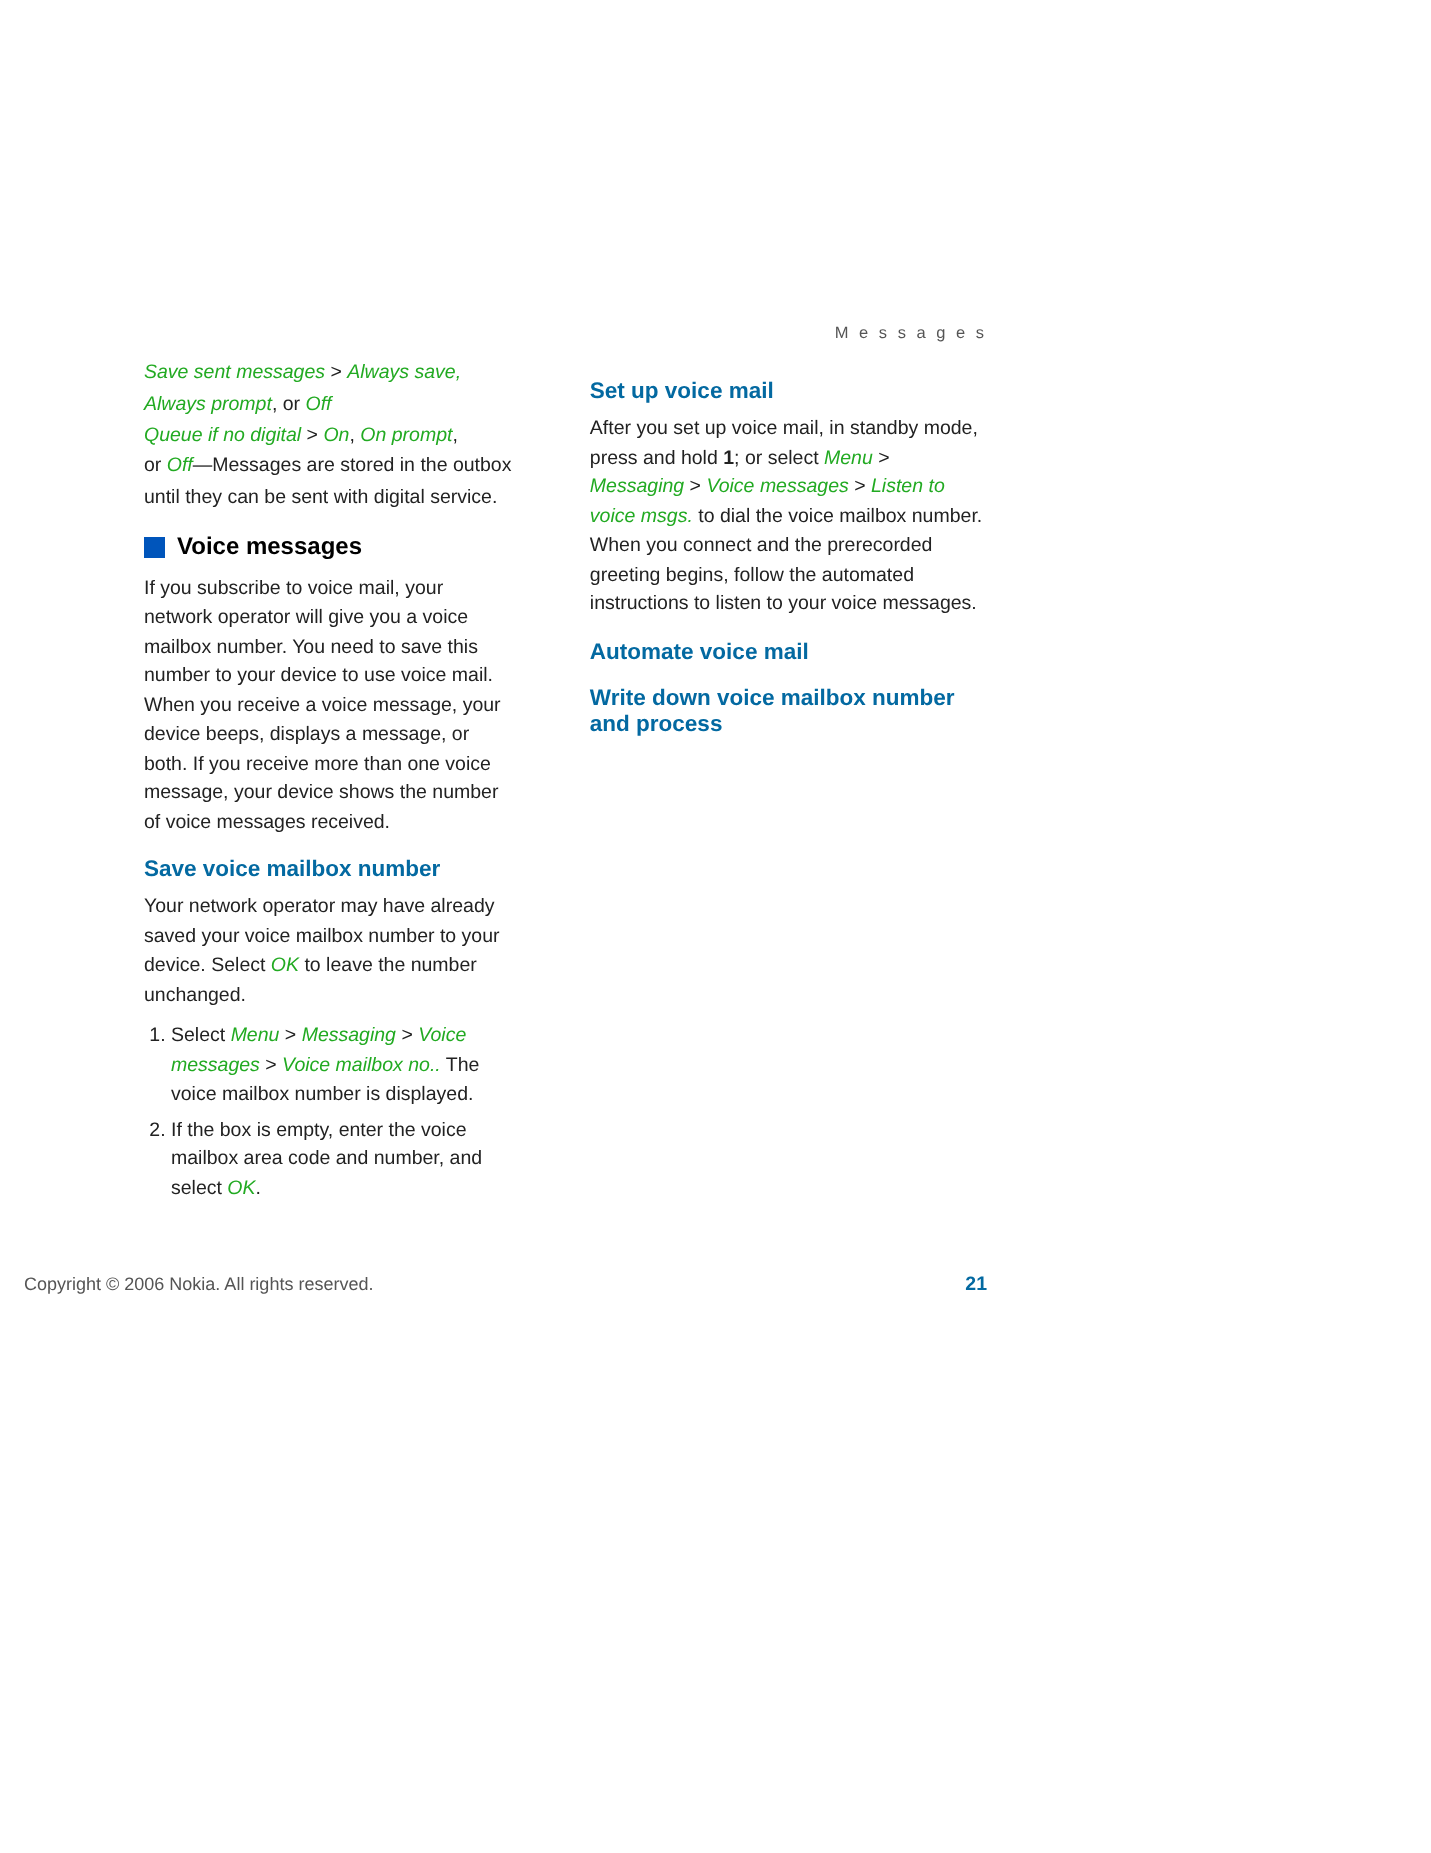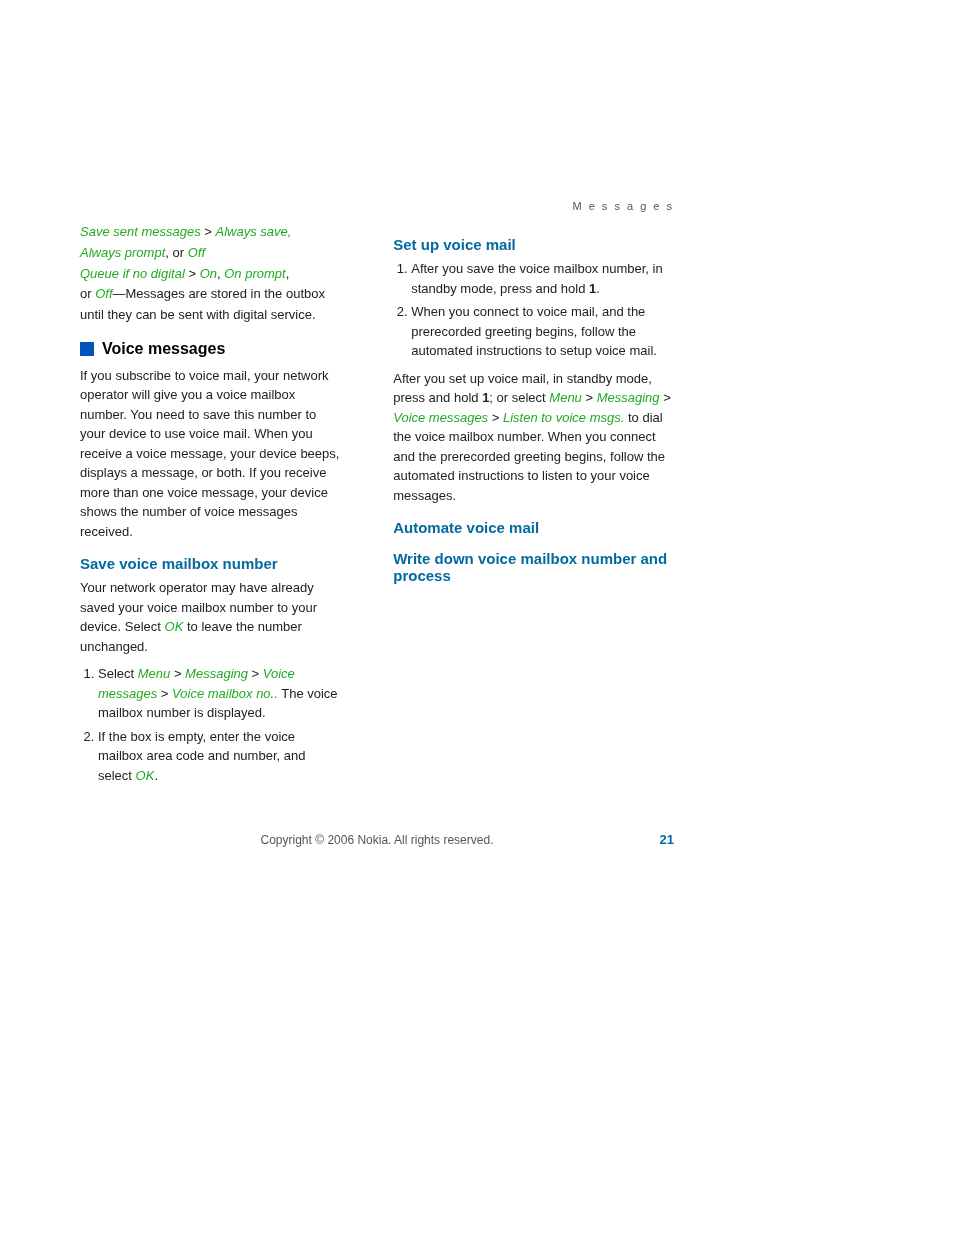--- a/index.html
+++ b/index.html
@@ -8,21 +8,21 @@
       min-height: 1235px;
       background: #ffffff;
       font-family: Arial, Helvetica, sans-serif;
       font-size: 13px;
       color: #222222;
       position: relative;
     }
     .page {
       width: 754px;
       min-height: 1235px;
-      padding: 0;
+      padding: 16px;
       position: relative;
     }
     .header-section {
       text-align: right;
       padding: 200px 80px 10px 0;
       font-size: 11px;
       letter-spacing: 2px;
       color: #555;
     }
     .content-area {
@@ -80,21 +80,21 @@
     ol {
       margin-left: 18px;
       margin-bottom: 8px;
     }
     ol li {
       font-size: 13px;
       line-height: 1.5;
       margin-bottom: 4px;
     }
     .footer {
-      text-align: center;
+      text-align: left;
       font-size: 12px;
       color: #555;
       padding: 40px 0 20px 0;
       position: relative;
     }
     .footer-page-num {
       position: absolute;
       right: 80px;
       bottom: 20px;
       font-weight: bold;
@@ -142,24 +142,20 @@
         <li>
           If the box is empty, enter the voice mailbox area code and number, and select <span class="italic-green">OK</span>.
         </li>
       </ol>
 
     </div>
 
     <div class="right-column">
 
       <div class="section-header">Set up voice mail</div>
-      <ol>
-        <li>After you save the voice mailbox number, in standby mode, press and hold <span class="bold-text">1</span>.</li>
-        <li>When you connect to voice mail, and the prerecorded greeting begins, follow the automated instructions to setup voice mail.</li>
-      </ol>
 
       <p class="body-text">
         After you set up voice mail, in standby mode, press and hold <span class="bold-text">1</span>; or select <span class="italic-green">Menu</span> &gt; <span class="italic-green">Messaging</span> &gt; <span class="italic-green">Voice messages</span> &gt; <span class="italic-green">Listen to voice msgs.</span> to dial the voice mailbox number. When you connect and the prerecorded greeting begins, follow the automated instructions to listen to your voice messages.
       </p>
 
       <div class="section-header">Automate voice mail</div>
 
       <div class="section-header">Write down voice mailbox number and process</div>
 
     </div>

